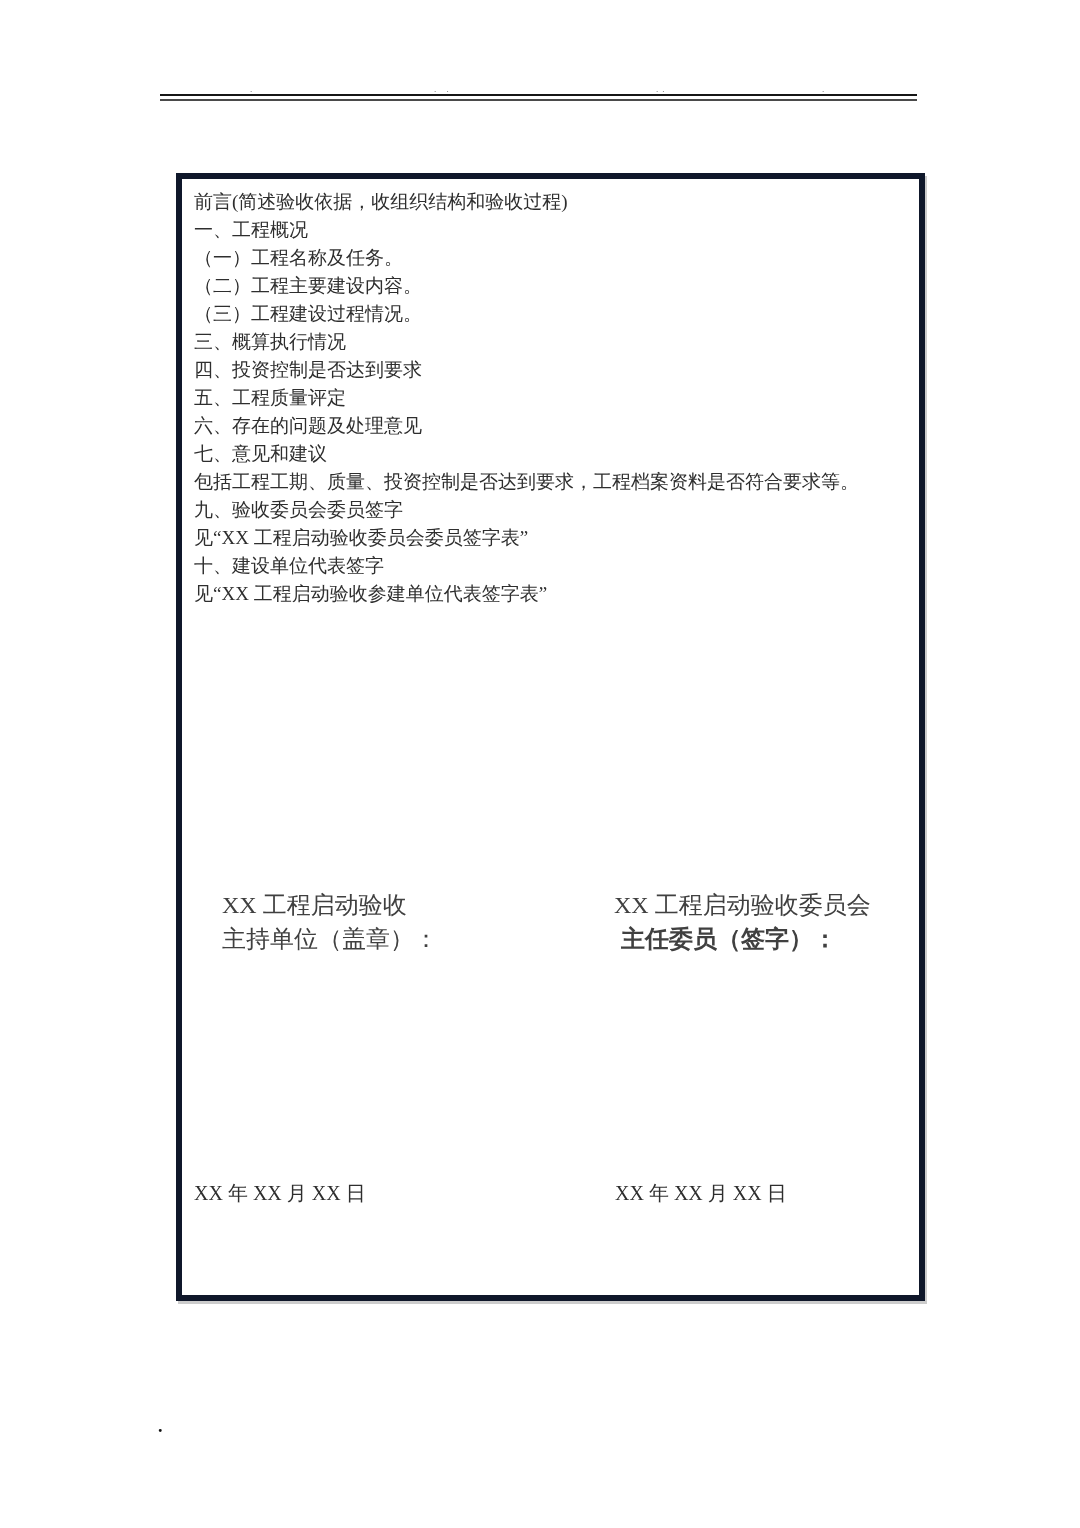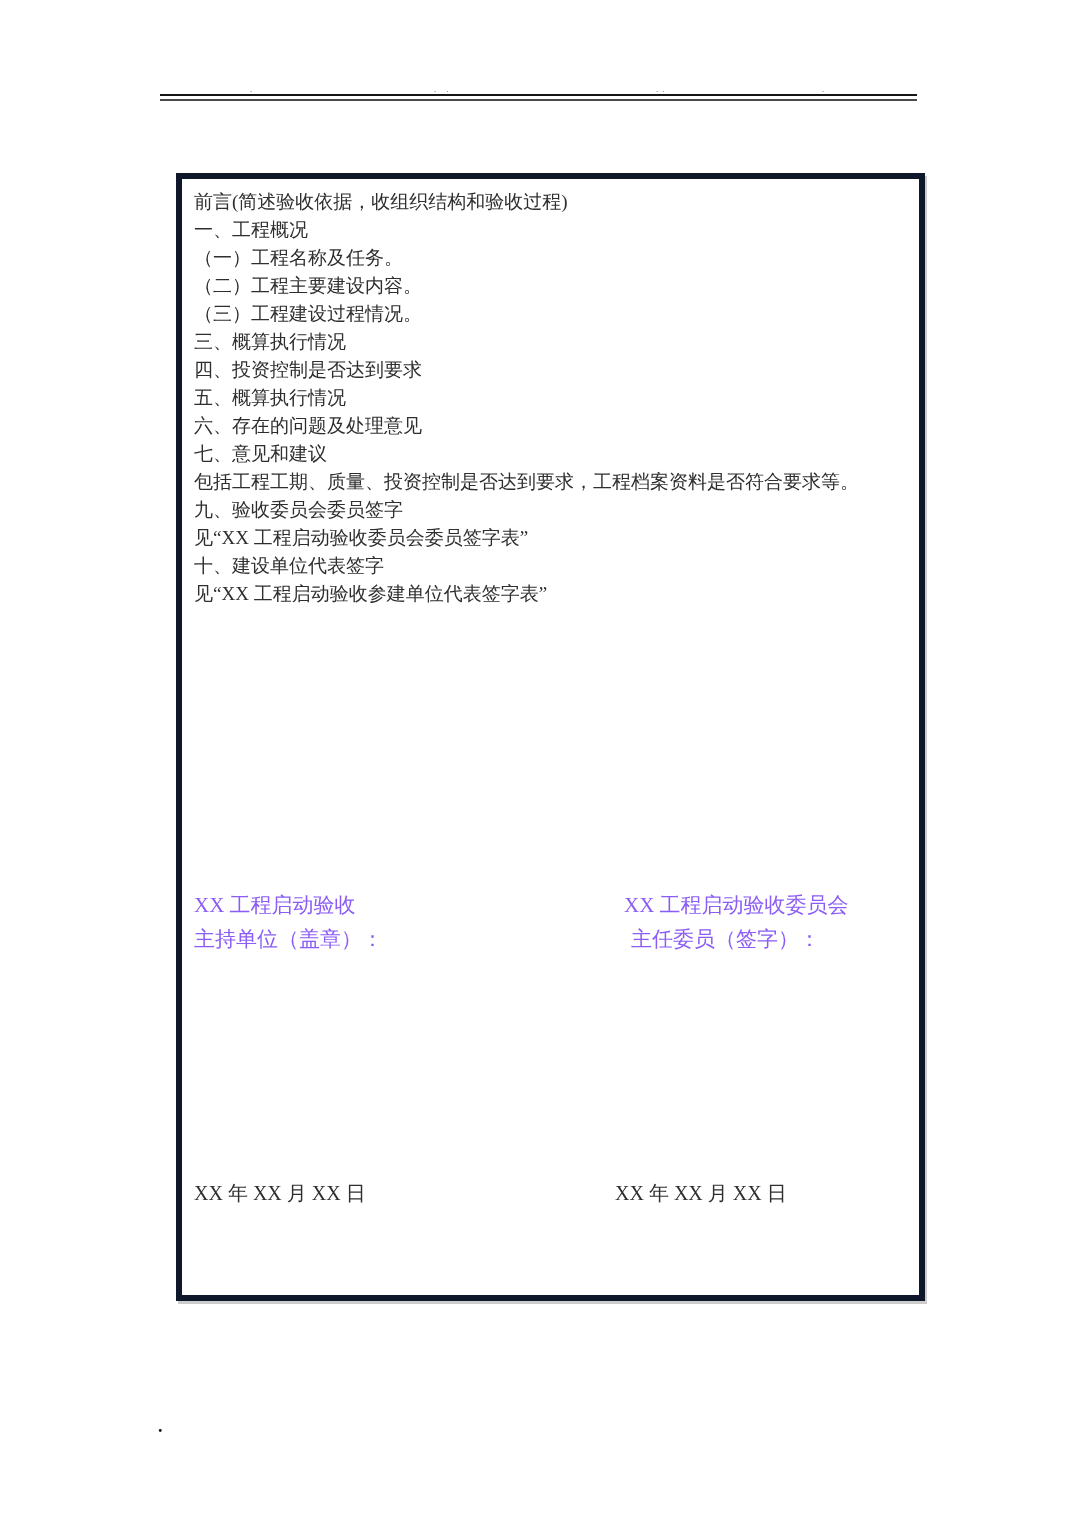--- a/index.html
+++ b/index.html
@@ -51,28 +51,29 @@
     right: 8px;
   }
   .outline-line {
     font-size: 19px;
     line-height: 28px;
     white-space: nowrap;
     color: #2e2e2e;
   }
   .sig-col {
     position: absolute;
-    font-size: 21px;
+    font-size: 24px;
     line-height: 34px;
-    color: #8b5cf6;
+    color: #404040;
     white-space: nowrap;
+    margin-left: 28px;
   }
   .sig-left  { left: 12px;  top: 709px; }
-  .sig-right { left: 442px; top: 709px; }
-  .sig-right .sig-line2 { padding-left: 7px; }
+  .sig-right { left: 404px; top: 709px; }
+  .sig-right .sig-line2 { padding-left: 7px; font-weight: bold; }
   .date-line {
     position: absolute;
     top: 1001px;
     font-size: 20px;
     white-space: nowrap;
     color: #2e2e2e;
   }
   .date-left  { left: 12px; }
   .date-right { left: 433px; }
   .footer-dot {
@@ -97,21 +98,21 @@
 <div class="doc-box">
 
   <div class="outline">
     <div class="outline-line">前言(简述验收依据，收组织结构和验收过程)</div>
     <div class="outline-line">一、工程概况</div>
     <div class="outline-line">（一）工程名称及任务。</div>
     <div class="outline-line">（二）工程主要建设内容。</div>
     <div class="outline-line">（三）工程建设过程情况。</div>
     <div class="outline-line">三、概算执行情况</div>
     <div class="outline-line">四、投资控制是否达到要求</div>
-    <div class="outline-line">五、概算执行情况</div>
+    <div class="outline-line">五、工程质量评定</div>
     <div class="outline-line">六、存在的问题及处理意见</div>
     <div class="outline-line">七、意见和建议</div>
     <div class="outline-line">包括工程工期、质量、投资控制是否达到要求，工程档案资料是否符合要求等。</div>
     <div class="outline-line">九、验收委员会委员签字</div>
     <div class="outline-line">见“XX 工程启动验收委员会委员签字表”</div>
     <div class="outline-line">十、建设单位代表签字</div>
     <div class="outline-line">见“XX 工程启动验收参建单位代表签字表”</div>
   </div>
 
   <div class="sig-col sig-left">

